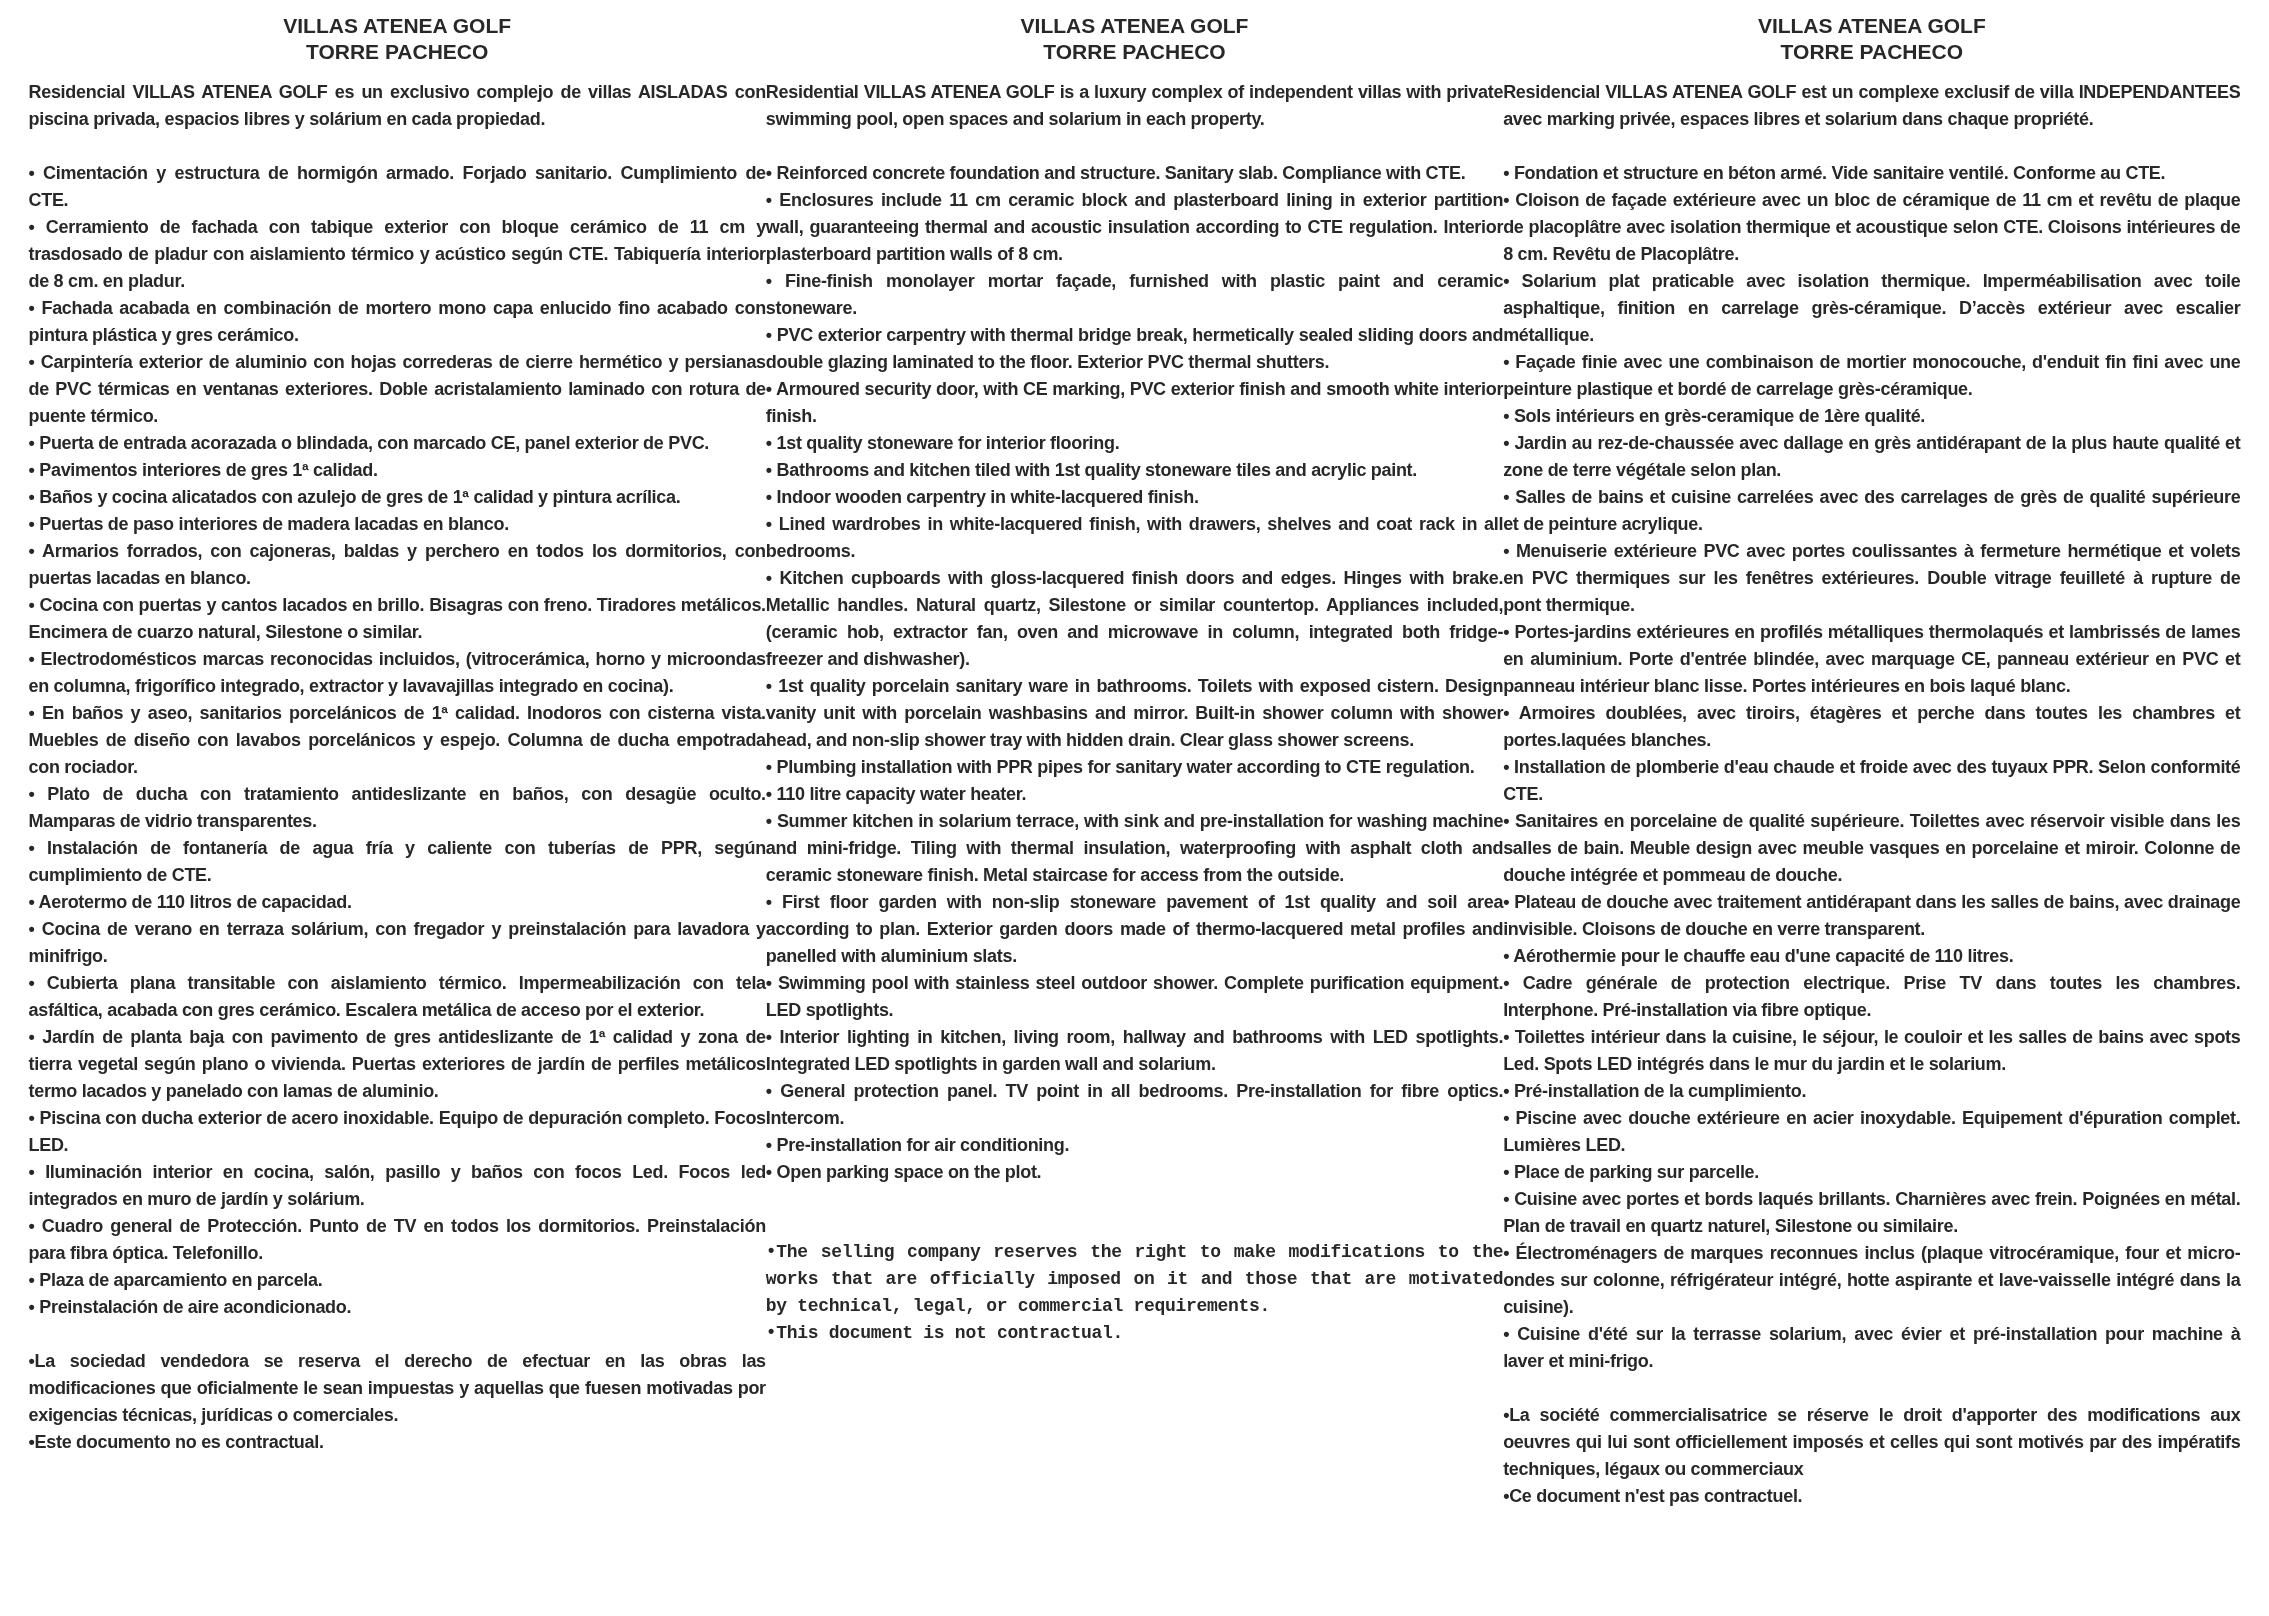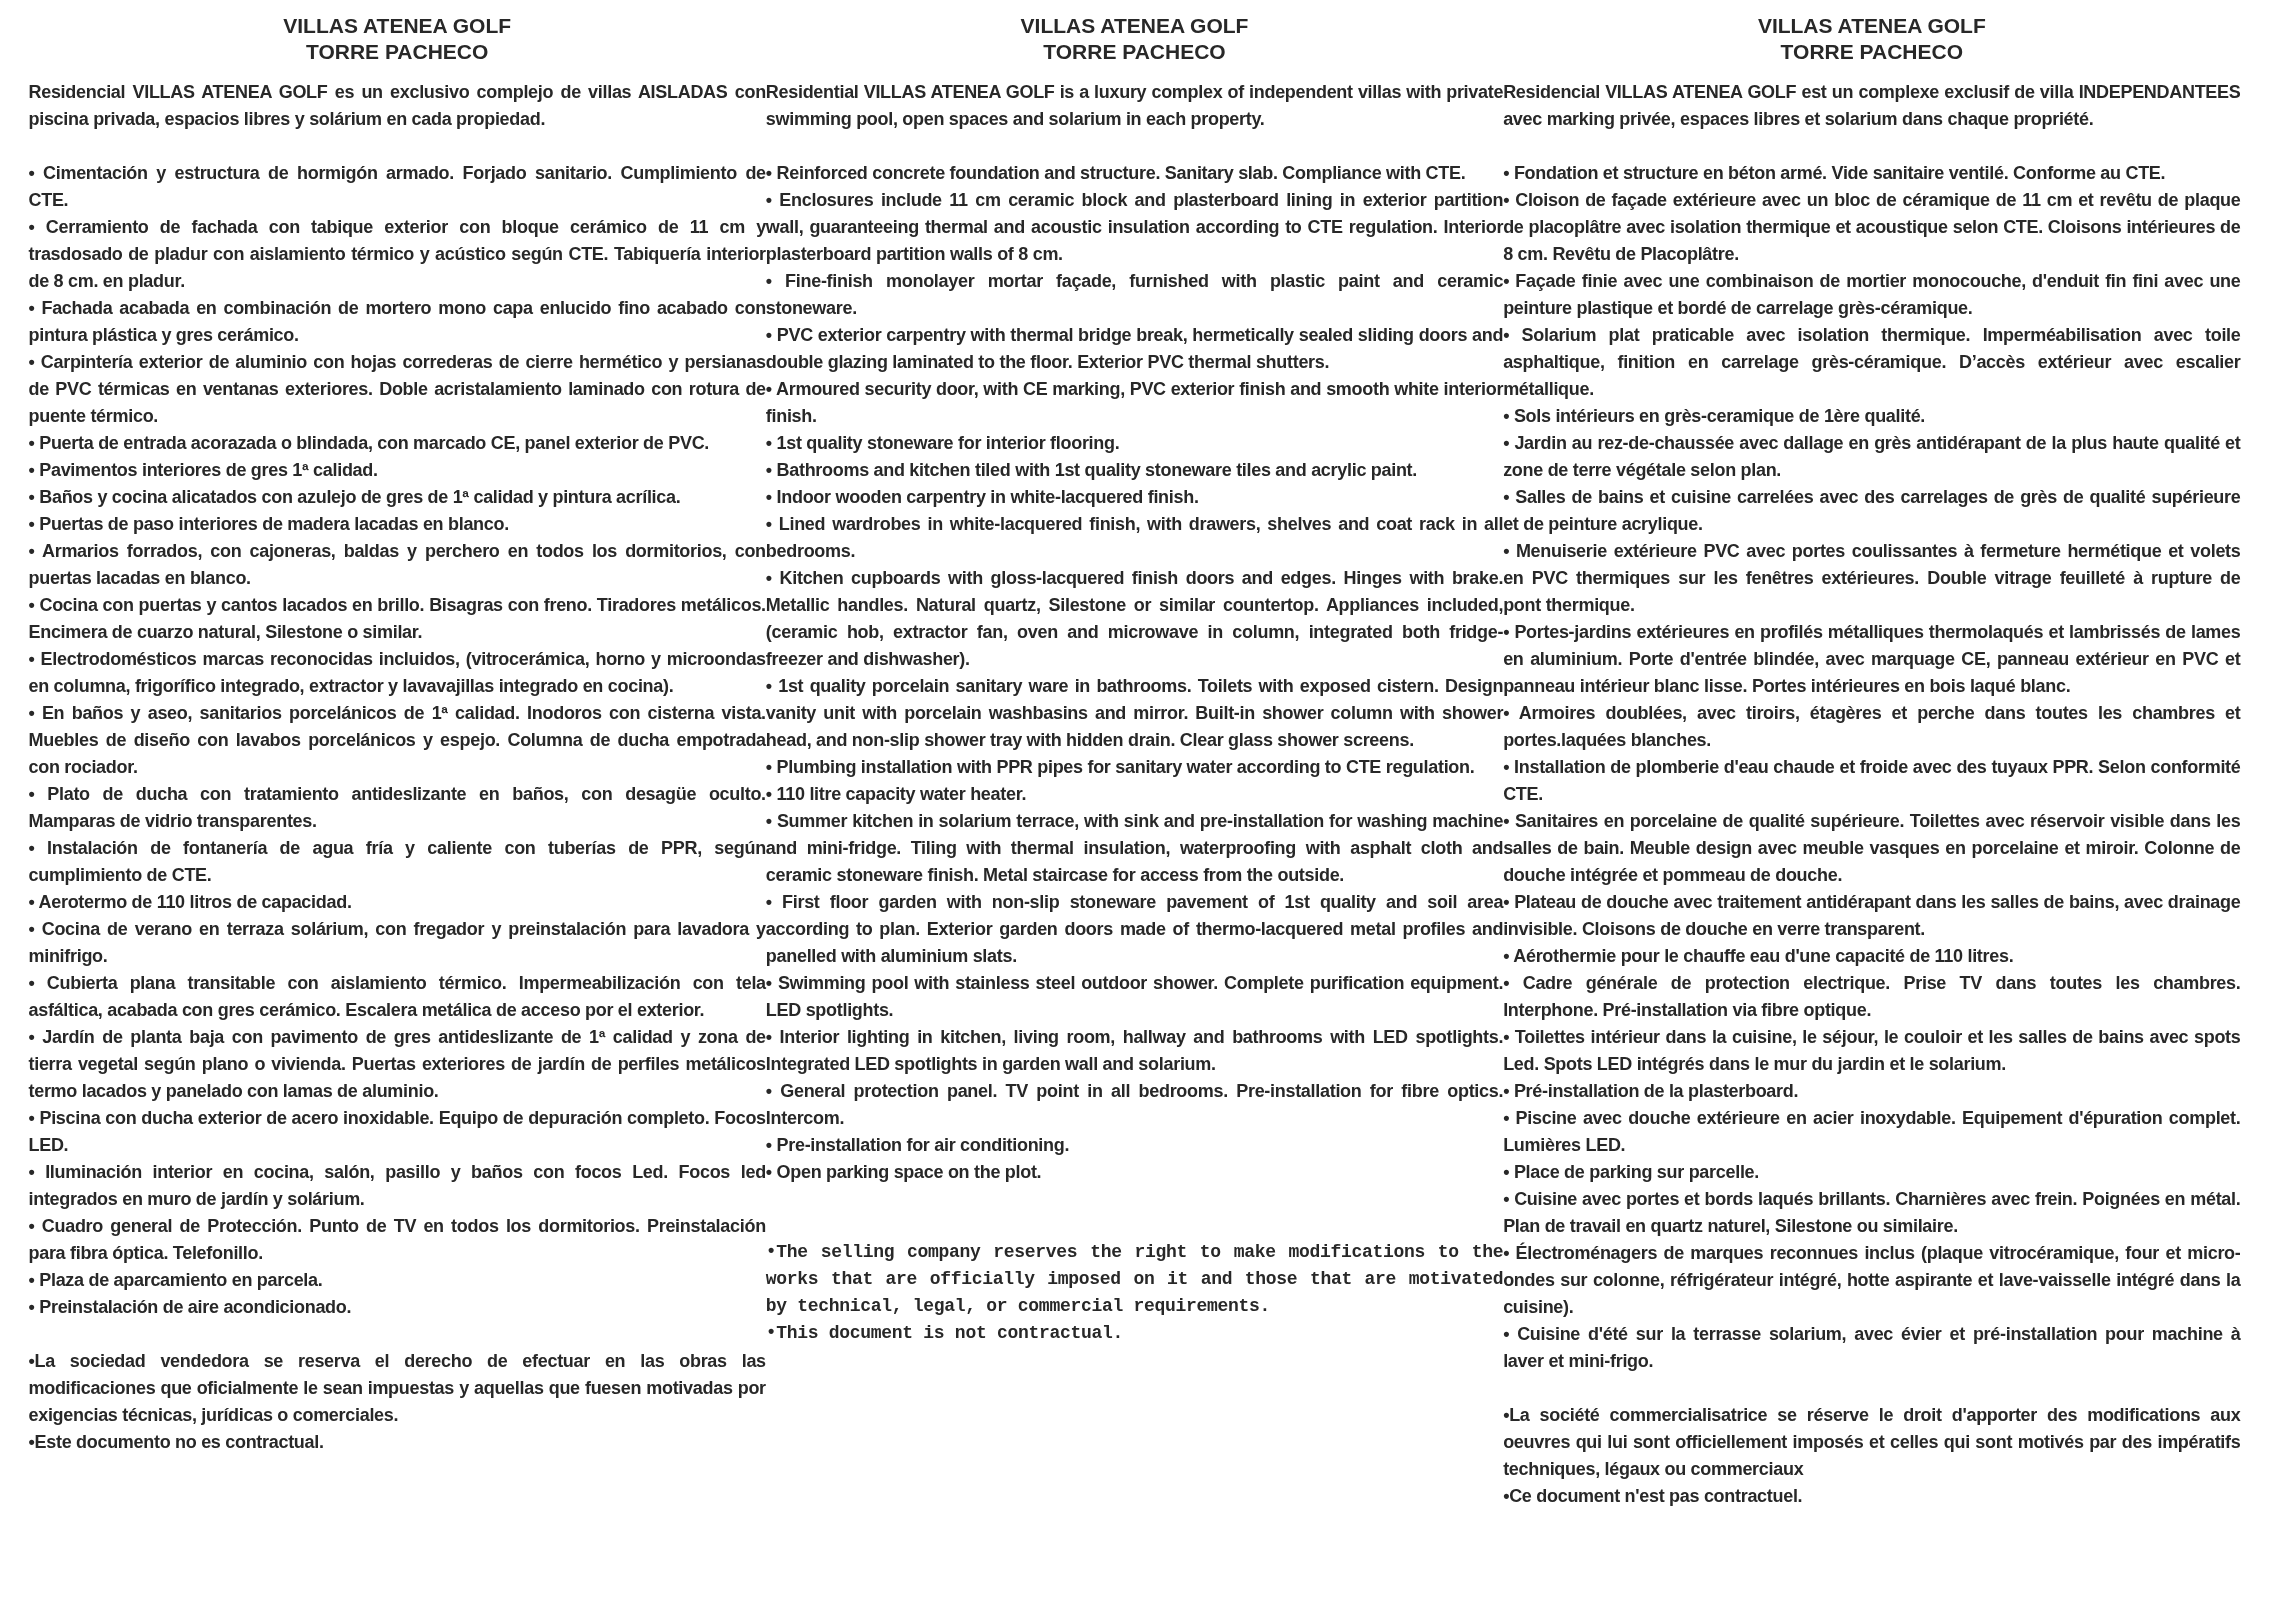--- a/index.html
+++ b/index.html
@@ -115,35 +115,35 @@
 
   <section class="col col-french">
     <header class="title">
       <div>VILLAS ATENEA GOLF</div>
       <div>TORRE PACHECO</div>
     </header>
     <p class="intro">Residencial VILLAS ATENEA GOLF est un complexe exclusif de villa INDEPENDANTEES avec marking privée, espaces libres et solarium dans chaque propriété.</p>
     <div class="items">
       <p class="item"><span class="bullet">•</span> <span>Fondation et structure en béton armé. Vide sanitaire ventilé. Conforme au CTE.</span></p>
       <p class="item"><span class="bullet">•</span> <span>Cloison de façade extérieure avec un bloc de céramique de 11 cm et revêtu de plaque de placoplâtre avec isolation thermique et acoustique selon CTE. Cloisons intérieures de 8 cm. Revêtu de Placoplâtre.</span></p>
+      <p class="item"><span class="bullet">•</span> <span>Solarium plat praticable avec isolation thermique. Imperméabilisation avec toile asphaltique, finition en carrelage grès-céramique. D’accès extérieur avec escalier métallique.</span></p>
       <p class="item"><span class="bullet">•</span> <span>Façade finie avec une combinaison de mortier monocouche, d'enduit fin fini avec une peinture plastique et bordé de carrelage grès-céramique.</span></p>
-      <p class="item"><span class="bullet">•</span> <span>Solarium plat praticable avec isolation thermique. Imperméabilisation avec toile asphaltique, finition en carrelage grès-céramique. D’accès extérieur avec escalier métallique.</span></p>
       <p class="item"><span class="bullet">•</span> <span>Sols intérieurs en grès-ceramique de 1ère qualité.</span></p>
       <p class="item"><span class="bullet">•</span> <span>Jardin au rez-de-chaussée avec dallage en grès antidérapant de la plus haute qualité et zone de terre végétale selon plan.</span></p>
       <p class="item"><span class="bullet">•</span> <span>Salles de bains et cuisine carrelées avec des carrelages de grès de qualité supérieure et de peinture acrylique.</span></p>
       <p class="item"><span class="bullet">•</span> <span>Menuiserie extérieure PVC avec portes coulissantes à fermeture hermétique et volets en PVC thermiques sur les fenêtres extérieures. Double vitrage feuilleté à rupture de pont thermique.</span></p>
       <p class="item"><span class="bullet">•</span> <span>Portes-jardins extérieures en profilés métalliques thermolaqués et lambrissés de lames en aluminium. Porte d'entrée blindée, avec marquage CE, panneau extérieur en PVC et panneau intérieur blanc lisse. Portes intérieures en bois laqué blanc.</span></p>
       <p class="item"><span class="bullet">•</span> <span>Armoires doublées, avec tiroirs, étagères et perche dans toutes les chambres et portes.laquées blanches.</span></p>
       <p class="item"><span class="bullet">•</span> <span>Installation de plomberie d'eau chaude et froide avec des tuyaux PPR. Selon conformité CTE.</span></p>
       <p class="item"><span class="bullet">•</span> <span>Sanitaires en porcelaine de qualité supérieure. Toilettes avec réservoir visible dans les salles de bain. Meuble design avec meuble vasques en porcelaine et miroir. Colonne de douche intégrée et pommeau de douche.</span></p>
       <p class="item"><span class="bullet">•</span> <span>Plateau de douche avec traitement antidérapant dans les salles de bains, avec drainage invisible. Cloisons de douche en verre transparent.</span></p>
       <p class="item"><span class="bullet">•</span> <span>Aérothermie pour le chauffe eau d'une capacité de 110 litres.</span></p>
       <p class="item"><span class="bullet">•</span> <span>Cadre générale de protection electrique. Prise TV dans toutes les chambres. Interphone. Pré-installation via fibre optique.</span></p>
       <p class="item"><span class="bullet">•</span> <span>Toilettes intérieur dans la cuisine, le séjour, le couloir et les salles de bains avec spots Led. Spots LED intégrés dans le mur du jardin et le solarium.</span></p>
-      <p class="item"><span class="bullet">•</span> <span>Pré-installation de la plasterboard.</span></p>
+      <p class="item"><span class="bullet">•</span> <span>Pré-installation de la cumplimiento.</span></p>
       <p class="item"><span class="bullet">•</span> <span>Piscine avec douche extérieure en acier inoxydable. Equipement d'épuration complet. Lumières LED.</span></p>
       <p class="item"><span class="bullet">•</span> <span>Place de parking sur parcelle.</span></p>
       <p class="item"><span class="bullet">•</span> <span>Cuisine avec portes et bords laqués brillants. Charnières avec frein. Poignées en métal. Plan de travail en quartz naturel, Silestone ou similaire.</span></p>
       <p class="item"><span class="bullet">•</span> <span>Électroménagers de marques reconnues inclus (plaque vitrocéramique, four et micro-ondes sur colonne, réfrigérateur intégré, hotte aspirante et lave-vaisselle intégré dans la cuisine).</span></p>
       <p class="item"><span class="bullet">•</span> <span>Cuisine d'été sur la terrasse solarium, avec évier et pré-installation pour machine à laver et mini-frigo.</span></p>
     </div>
     <div class="notes">
       <p class="note"><span class="bullet">•</span><span>La société commercialisatrice se réserve le droit d'apporter des modifications aux oeuvres qui lui sont officiellement imposés et celles qui sont motivés par des impératifs techniques, légaux ou commerciaux</span></p>
       <p class="note"><span class="bullet">•</span><span>Ce document n'est pas contractuel.</span></p>
     </div>

